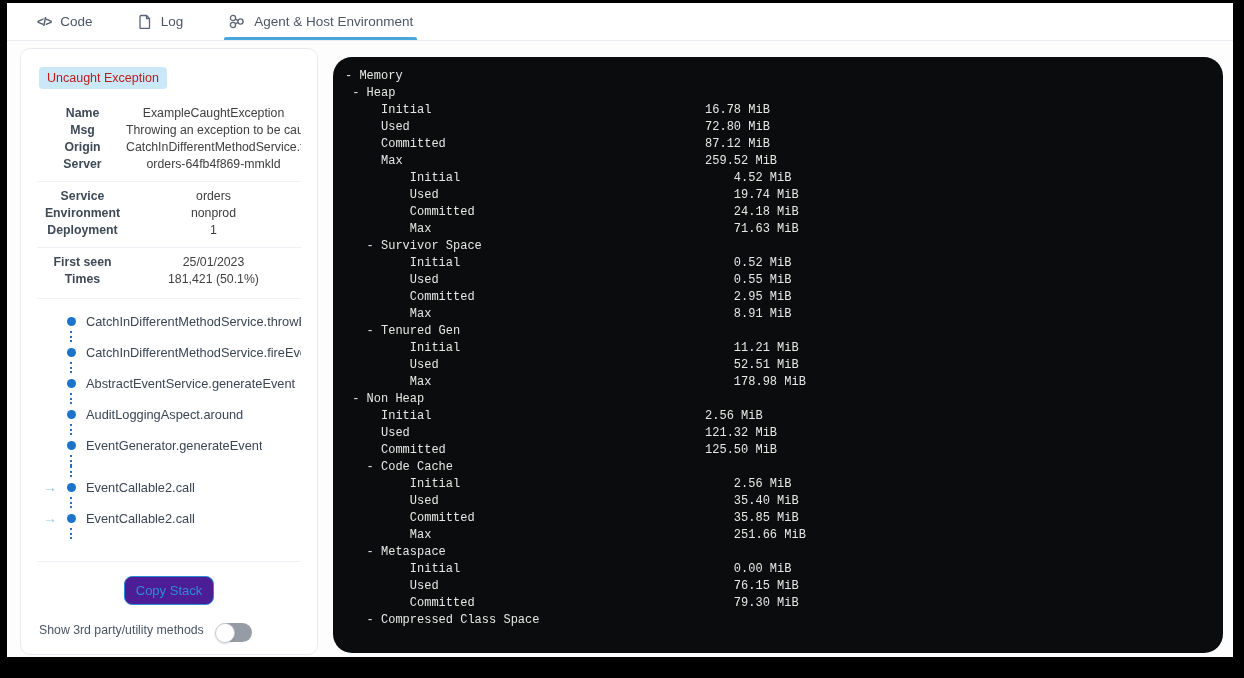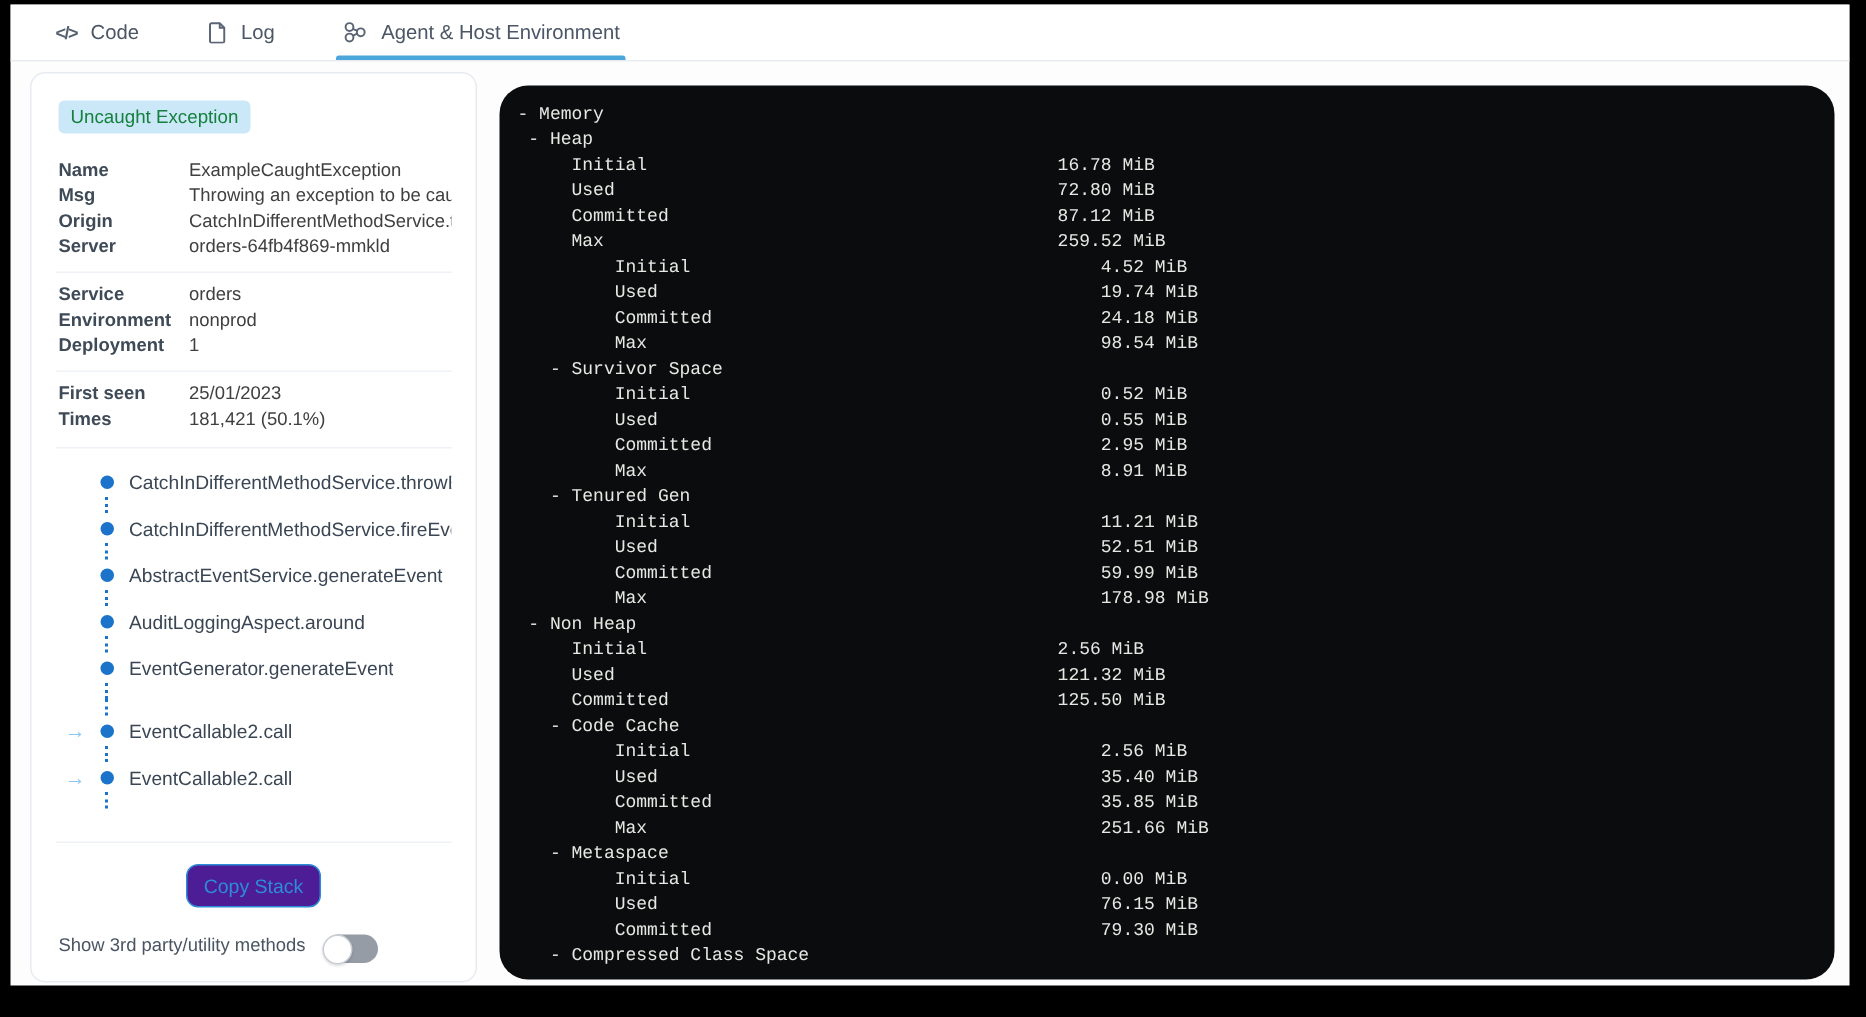--- a/index.html
+++ b/index.html
@@ -8,24 +8,24 @@
 
   
   .topbar { height:38px; background:#fff; border-bottom:1px solid #e8ebef; display:flex; align-items:stretch; padding-left:30px; }
   .tab { display:flex; align-items:center; gap:9px; margin-right:45px; color:#4b5666; font-size:13.5px; cursor:pointer; position:relative; }
   .tab .ticon { display:flex; align-items:center; color:#5b6575; }
   .tab .code-glyph { font-size:12px; font-weight:bold; letter-spacing:-1px; color:#55606f; }
   .tab.active::after { content:""; position:absolute; left:-4px; right:-4px; bottom:0; height:3px; background:#4ba6da; border-radius:2px 2px 0 0; }
 
   
   .card { position:absolute; left:13px; top:45px; width:298px; height:607px; background:#fff; border:1px solid #e7ebf0; border-radius:10px; padding:16px 16px 12px 16px; display:flex; flex-direction:column; overflow:hidden; }
-  .badge { display:inline-block; align-self:flex-start; background:#cbe8f8; color:#15803d; font-size:12.5px; padding:4px 8px; border-radius:4px; margin:2px 0 10px 2px; }
+  .badge { display:inline-block; align-self:flex-start; background:#cbe8f8; color:#b91c1c; font-size:12.5px; padding:4px 8px; border-radius:4px; margin:2px 0 10px 2px; }
   .grp { padding:6px 0 8px 2px; }
   .grp + .grp { border-top:1px solid #eef1f5; }
-  .irow { display:flex; line-height:17px; font-size:12.3px; }
+  .irow { display:flex; line-height:17px; font-size:12.3px;text-align:center; }
   .irow .lab { width:87px; flex:none; color:#3f4a57; font-weight:bold; }
   .irow .val { color:#404040; white-space:nowrap; overflow:hidden; flex:1; }
 
   
   .stack { border-top:1px solid #eef1f5; margin-top:2px; padding:12px 0 6px 0; flex:1; overflow:hidden; }
   .frame { display:flex; align-items:center; height:20px; position:relative; }
   .frame .arrow { position:absolute; left:6px; color:#8fc8ee; font-size:14px; line-height:1; }
   .frame .dot { width:9px; height:9px; border-radius:50%; background:#1b74c9; margin-left:30px; flex:none; }
   .frame .ftext { margin-left:10px; font-size:12.8px; color:#3a4654; white-space:nowrap; overflow:hidden; }
   .connector { height:11px; border-left:2px dotted #1b74c9; margin-left:33px; }
@@ -177,30 +177,29 @@
   <div class="term" id="memory-tree">
       <div class="mline">- Memory</div>
       <div class="mline"> - Heap</div>
       <div class="mline">     Initial                                      16.78 MiB</div>
       <div class="mline">     Used                                         72.80 MiB</div>
       <div class="mline">     Committed                                    87.12 MiB</div>
       <div class="mline">     Max                                          259.52 MiB</div>
       <div class="mline">         Initial                                      4.52 MiB</div>
       <div class="mline">         Used                                         19.74 MiB</div>
       <div class="mline">         Committed                                    24.18 MiB</div>
-      <div class="mline">         Max                                          98.54 MiB</div>
+      <div class="mline">         Max                                          71.63 MiB</div>
       <div class="mline">   - Survivor Space</div>
       <div class="mline">         Initial                                      0.52 MiB</div>
       <div class="mline">         Used                                         0.55 MiB</div>
       <div class="mline">         Committed                                    2.95 MiB</div>
       <div class="mline">         Max                                          8.91 MiB</div>
       <div class="mline">   - Tenured Gen</div>
       <div class="mline">         Initial                                      11.21 MiB</div>
       <div class="mline">         Used                                         52.51 MiB</div>
-      <div class="mline">         Committed                                    59.99 MiB</div>
       <div class="mline">         Max                                          178.98 MiB</div>
       <div class="mline"> - Non Heap</div>
       <div class="mline">     Initial                                      2.56 MiB</div>
       <div class="mline">     Used                                         121.32 MiB</div>
       <div class="mline">     Committed                                    125.50 MiB</div>
       <div class="mline">   - Code Cache</div>
       <div class="mline">         Initial                                      2.56 MiB</div>
       <div class="mline">         Used                                         35.40 MiB</div>
       <div class="mline">         Committed                                    35.85 MiB</div>
       <div class="mline">         Max                                          251.66 MiB</div>

